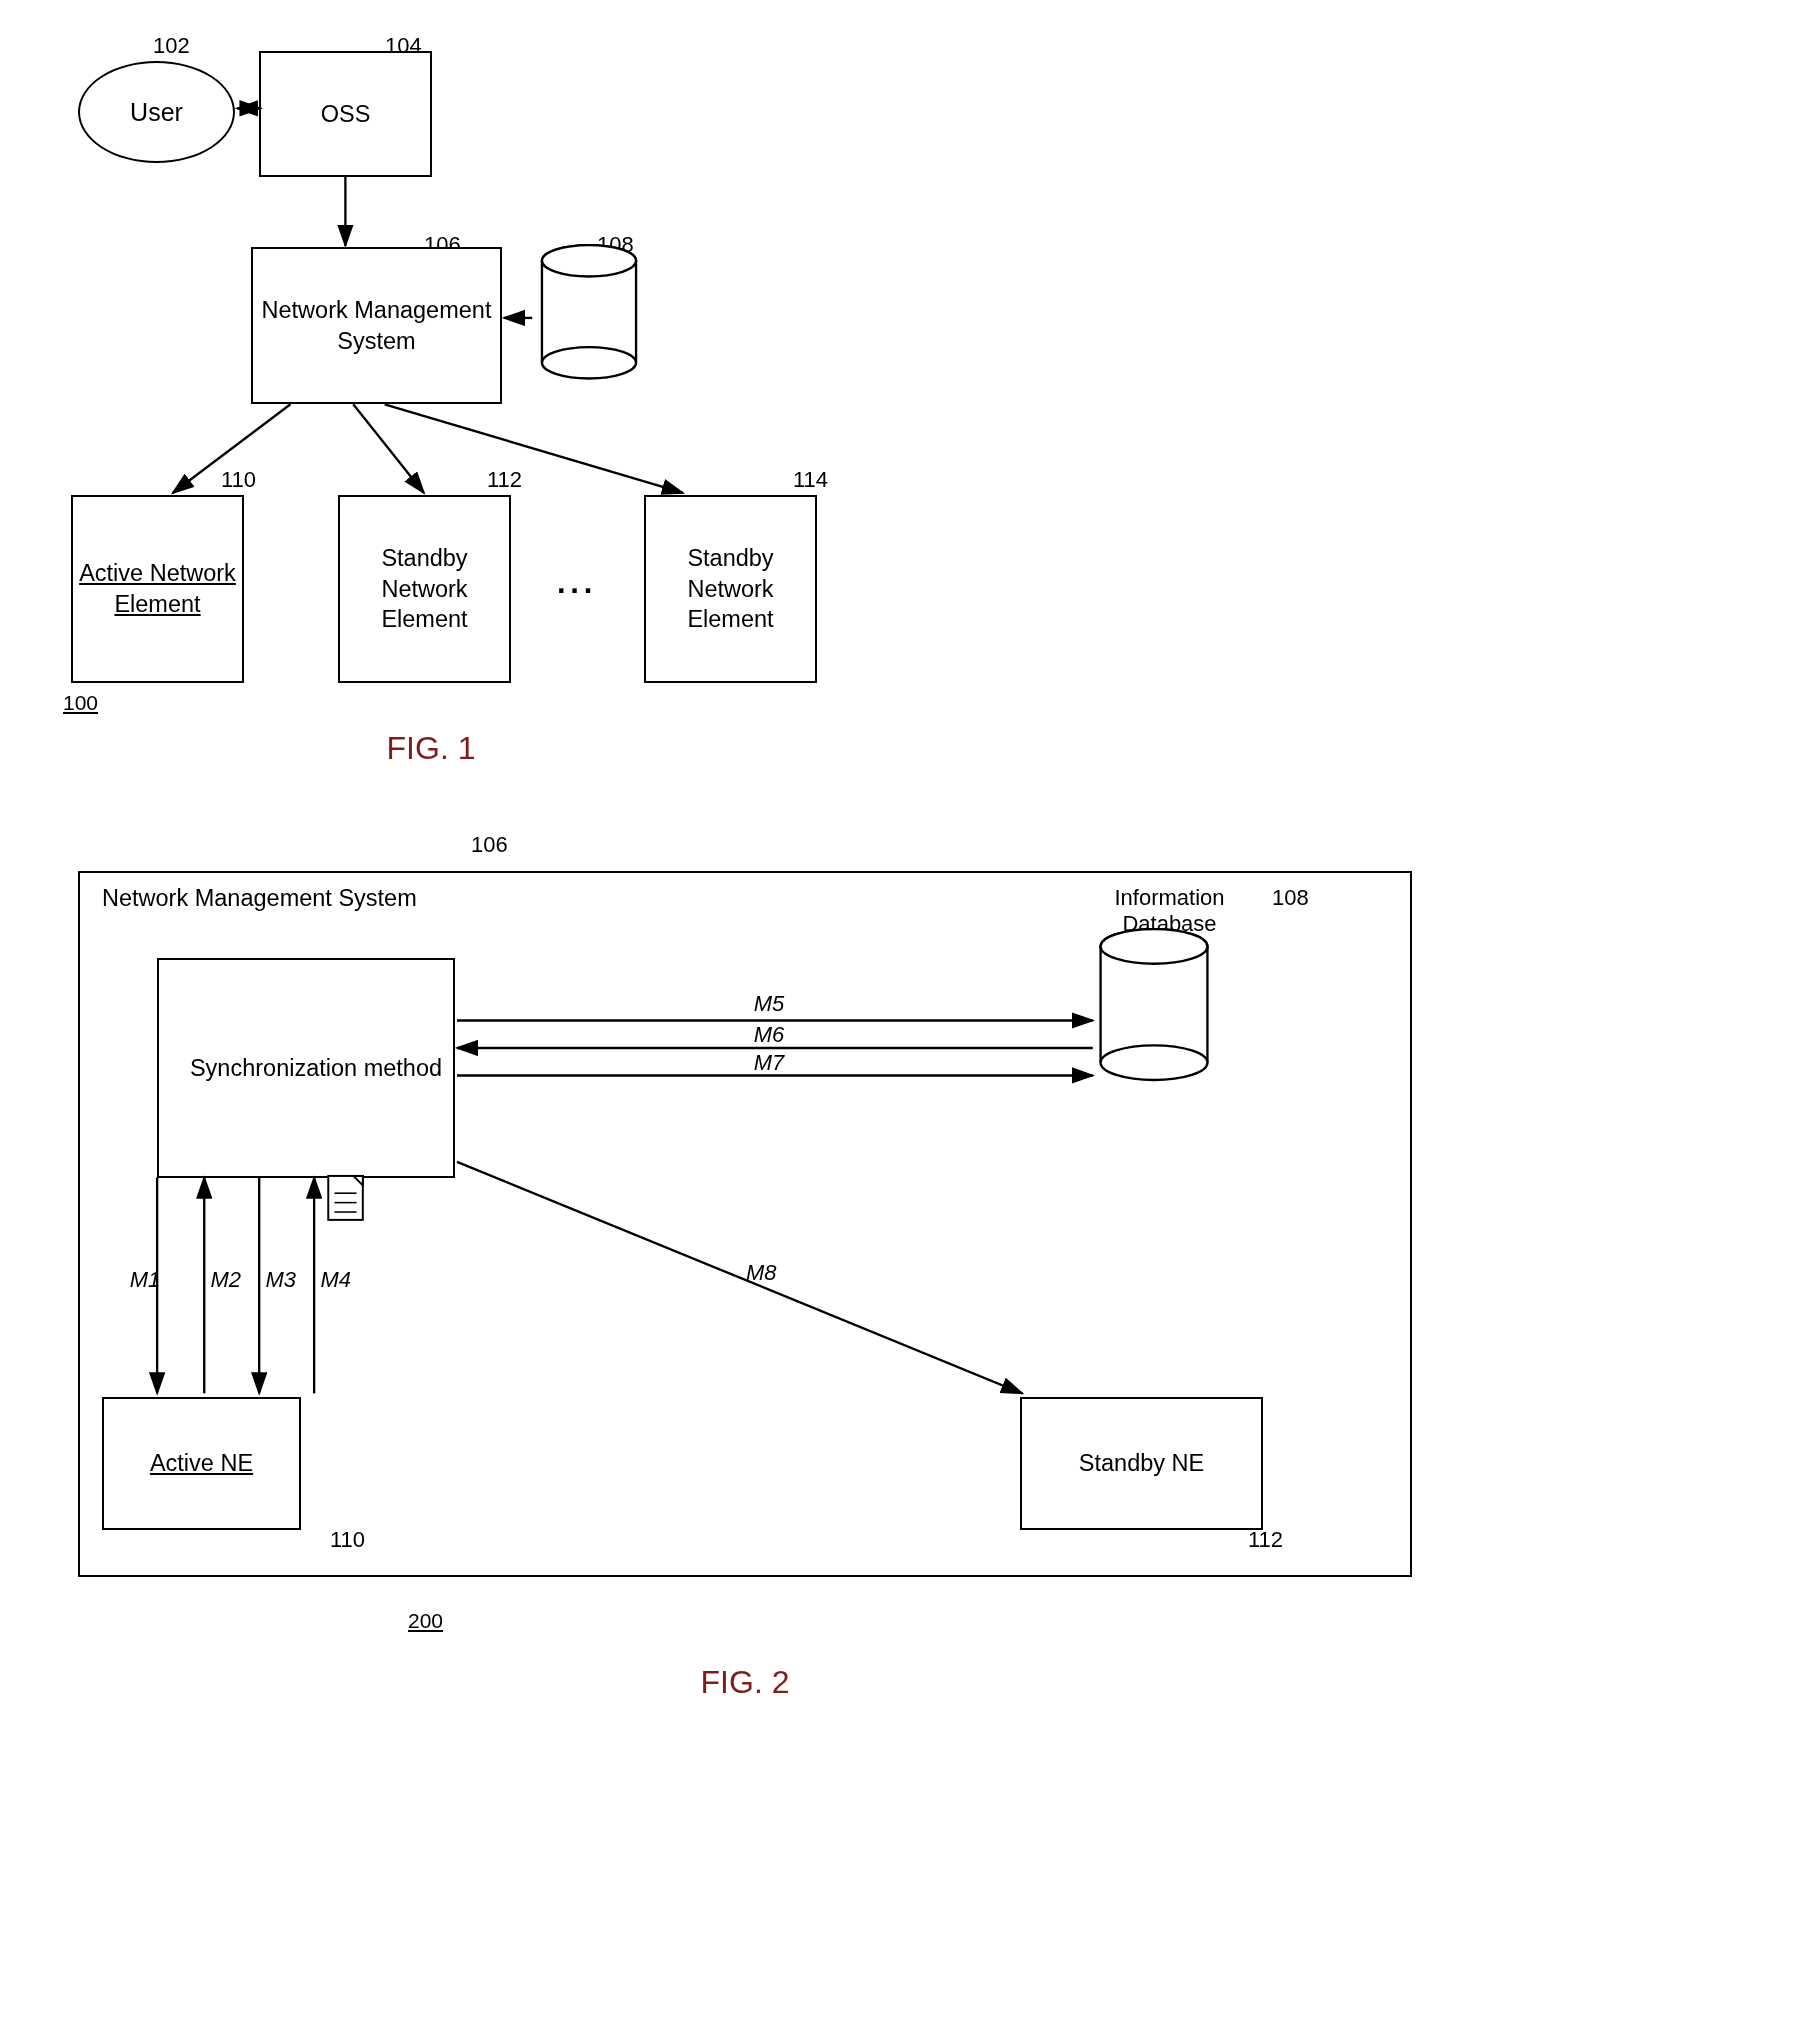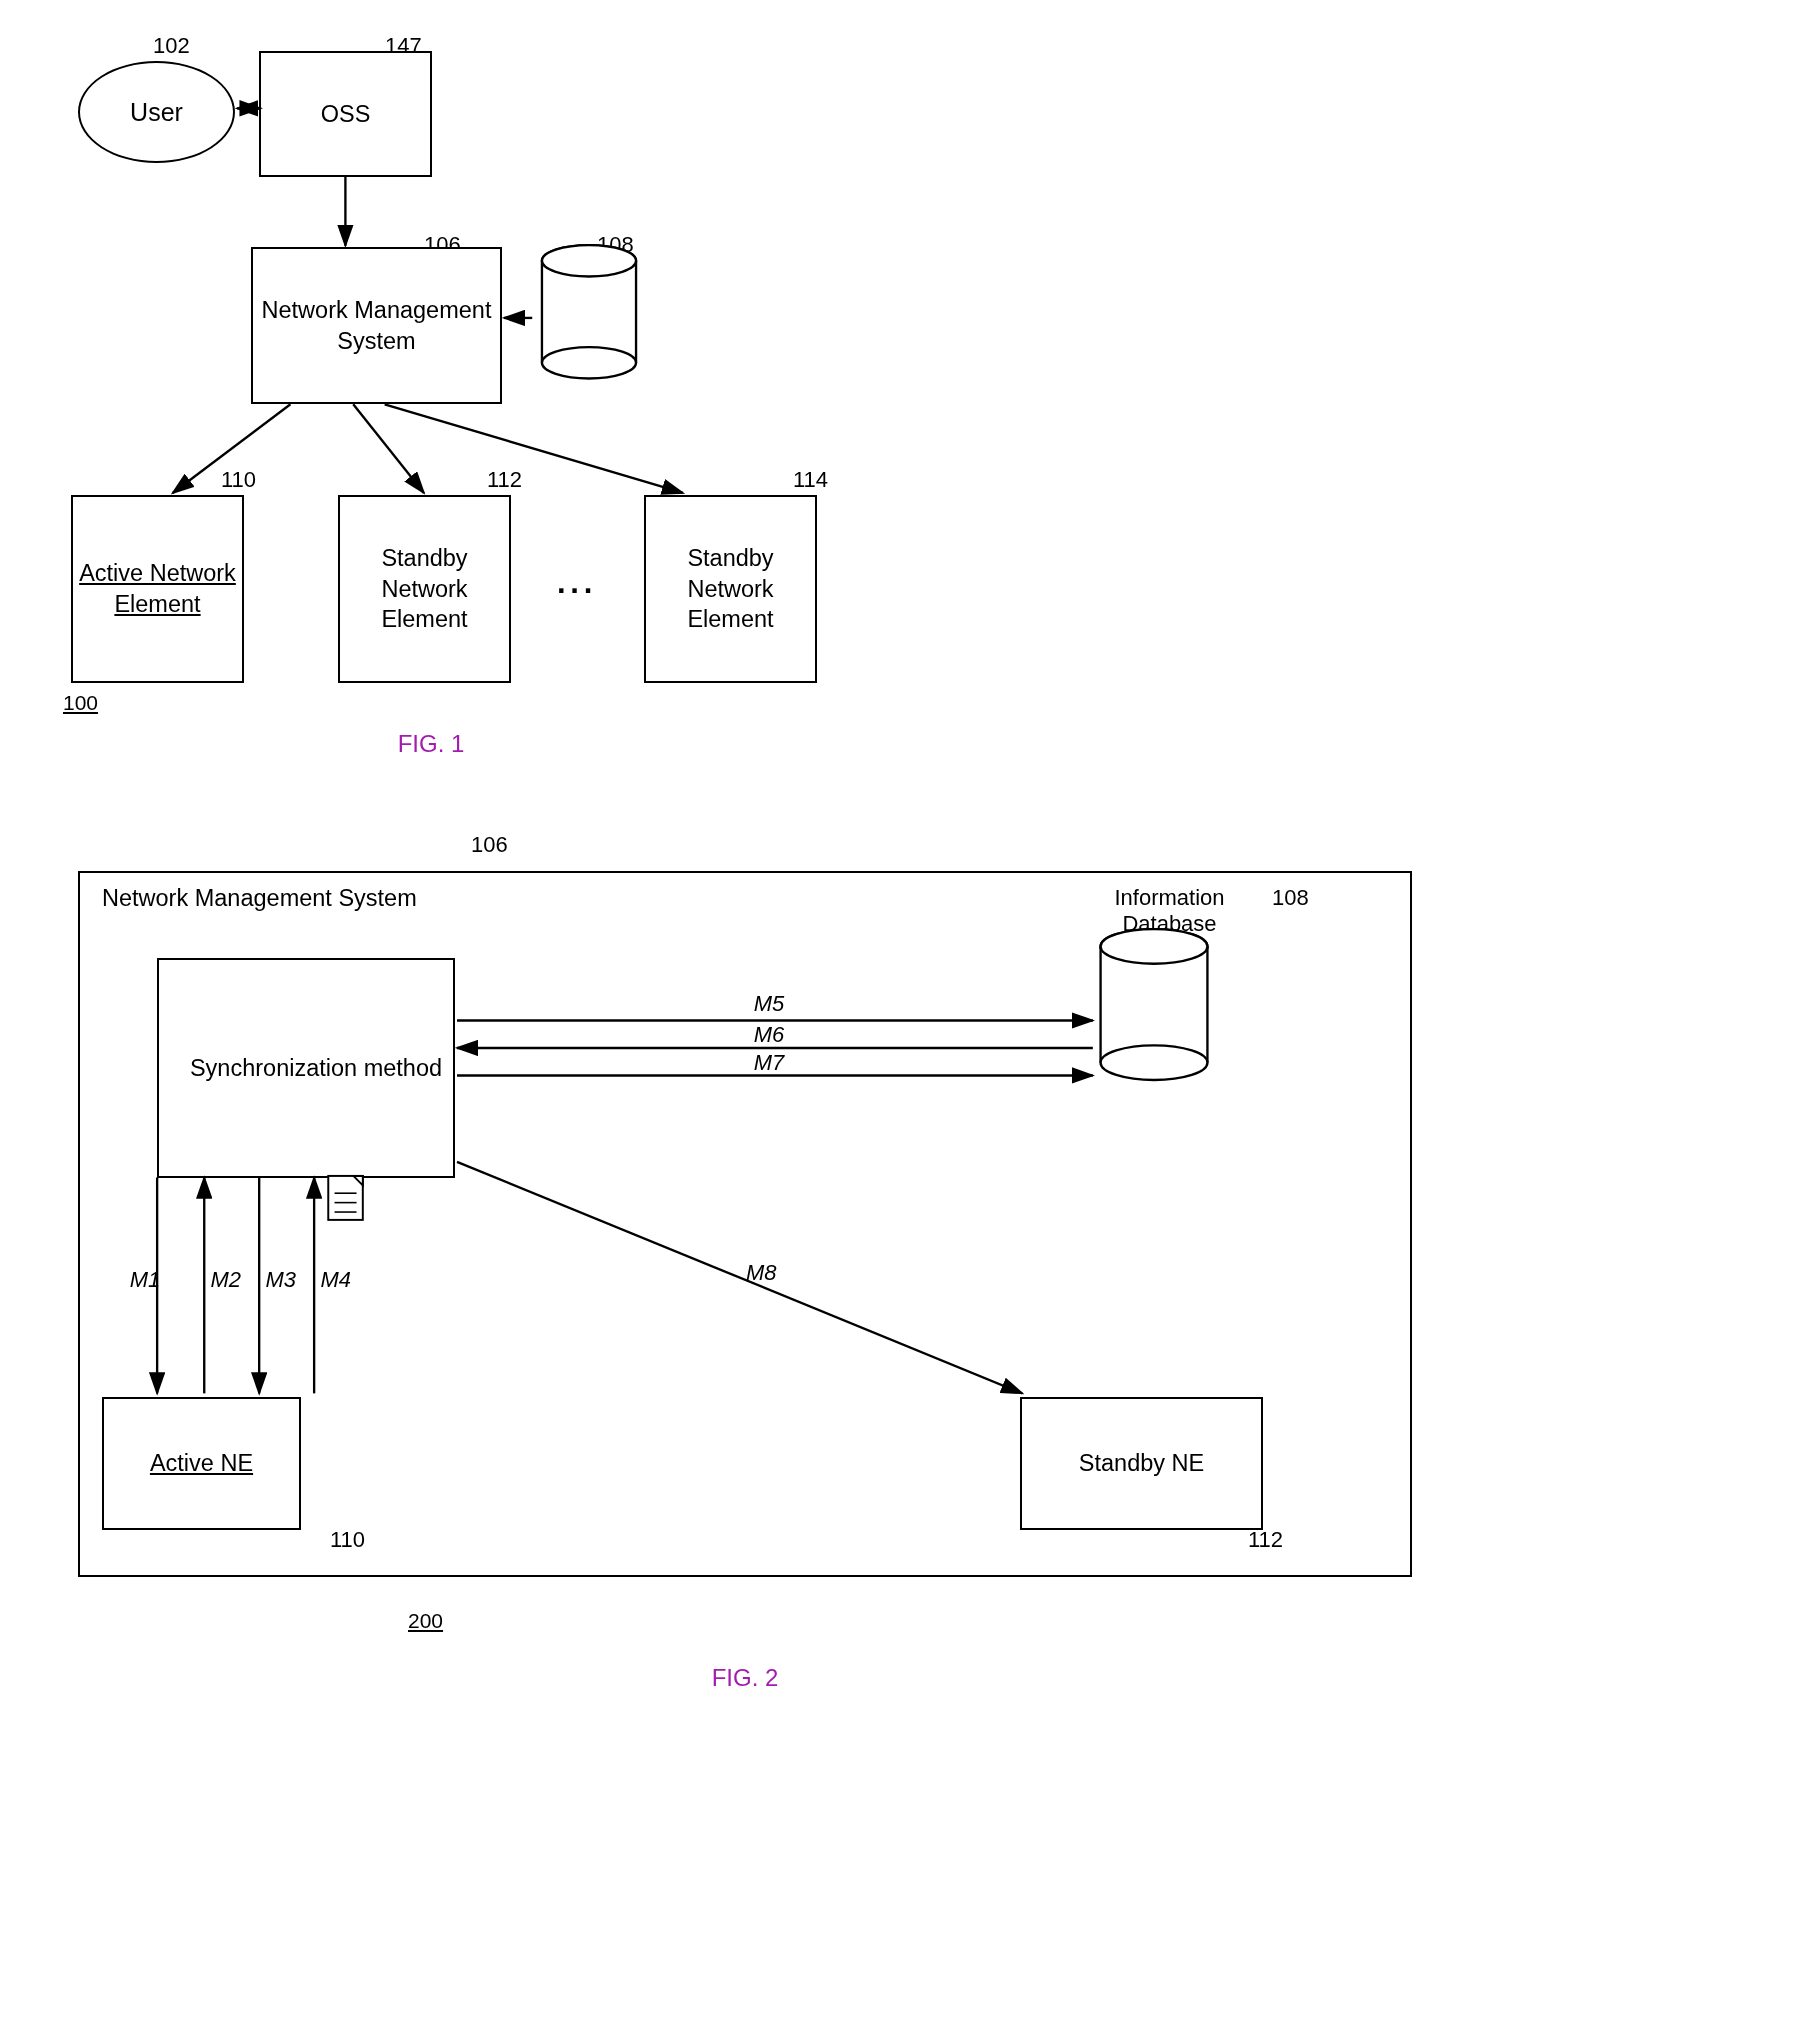--- a/index.html
+++ b/index.html
@@ -61,24 +61,24 @@
     .arrows-svg {
       position: absolute;
       top: 0; left: 0;
       width: 100%;
       height: 100%;
       pointer-events: none;
     }
 
     .fig-caption {
       position: absolute;
-      font-size: 24px;
+      font-size: 32px;
       font-weight: normal;
       text-align: center;
-      color: #a21caf;
+      color: #7f1d1d;
     }
 
     .diagram-ref {
       position: absolute;
       font-size: 21px;
       text-decoration: underline;
       color: #000;
     }
 
     
@@ -93,21 +93,21 @@
 <body>
 
 <div class="diagram-container">
 
   <span class="ref-label" style="top:33px; left:153px;">102</span>
 
   <div class="oval" style="top:61px; left:78px; width:157px; height:102px;justify-content:center;">
     <span>User</span>
   </div>
 
-  <span class="ref-label" style="top:33px; left:385px;">147</span>
+  <span class="ref-label" style="top:33px; left:385px;">104</span>
 
   <div class="box" style="top:51px; left:259px; width:173px; height:126px;">
     <span>OSS</span>
   </div>
 
   <span class="ref-label" style="top:232px; left:424px;">106</span>
 
   <div class="box" style="top:247px; left:251px; width:251px; height:157px;">
     <span>Network Management System</span>
   </div>

